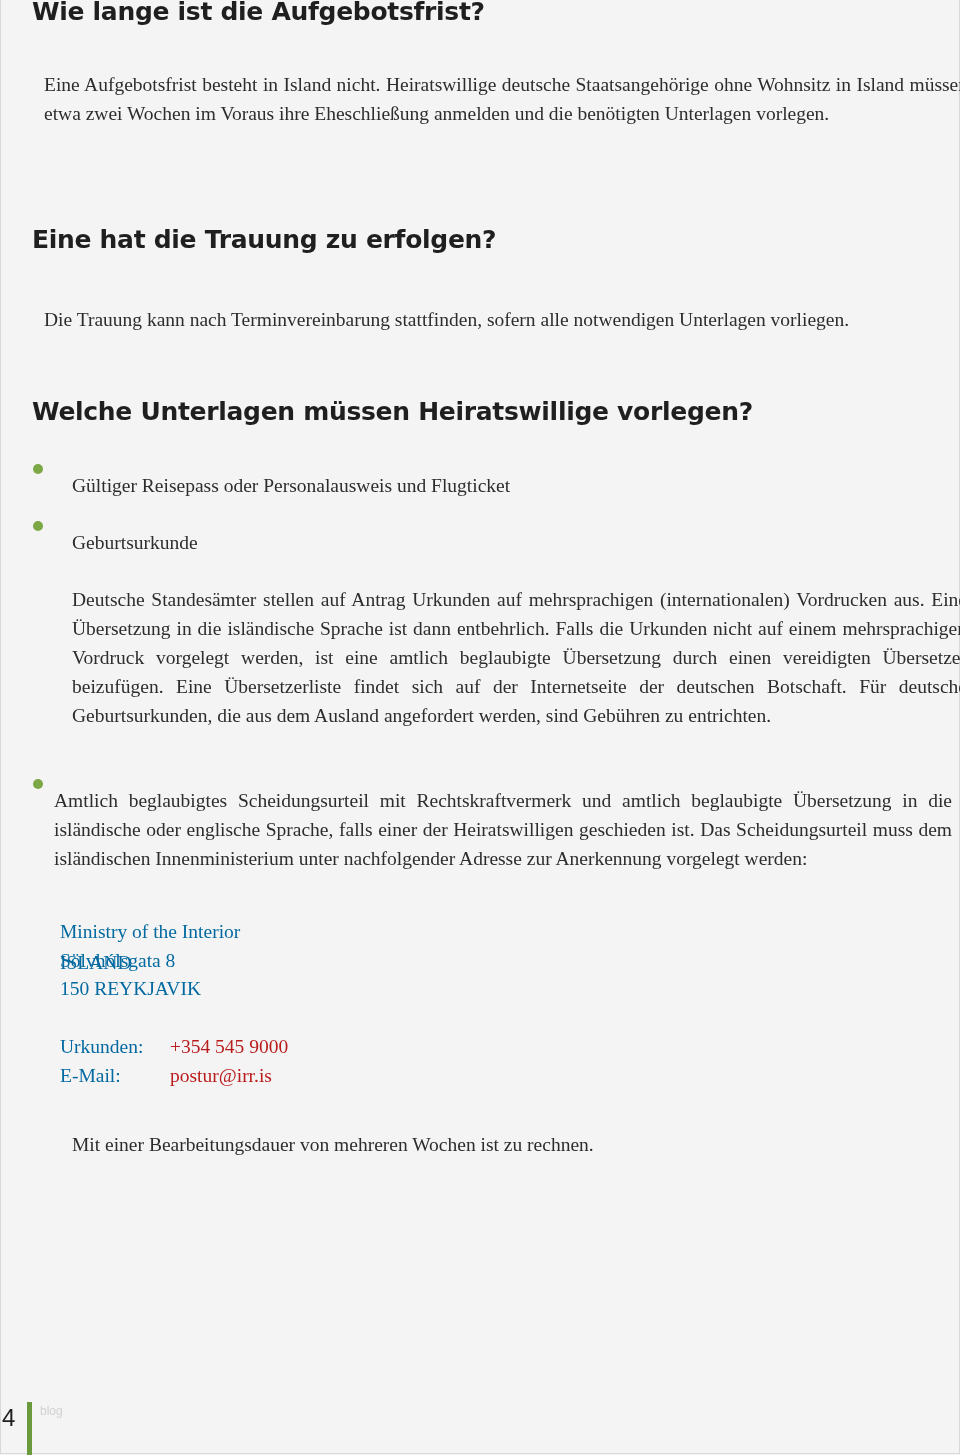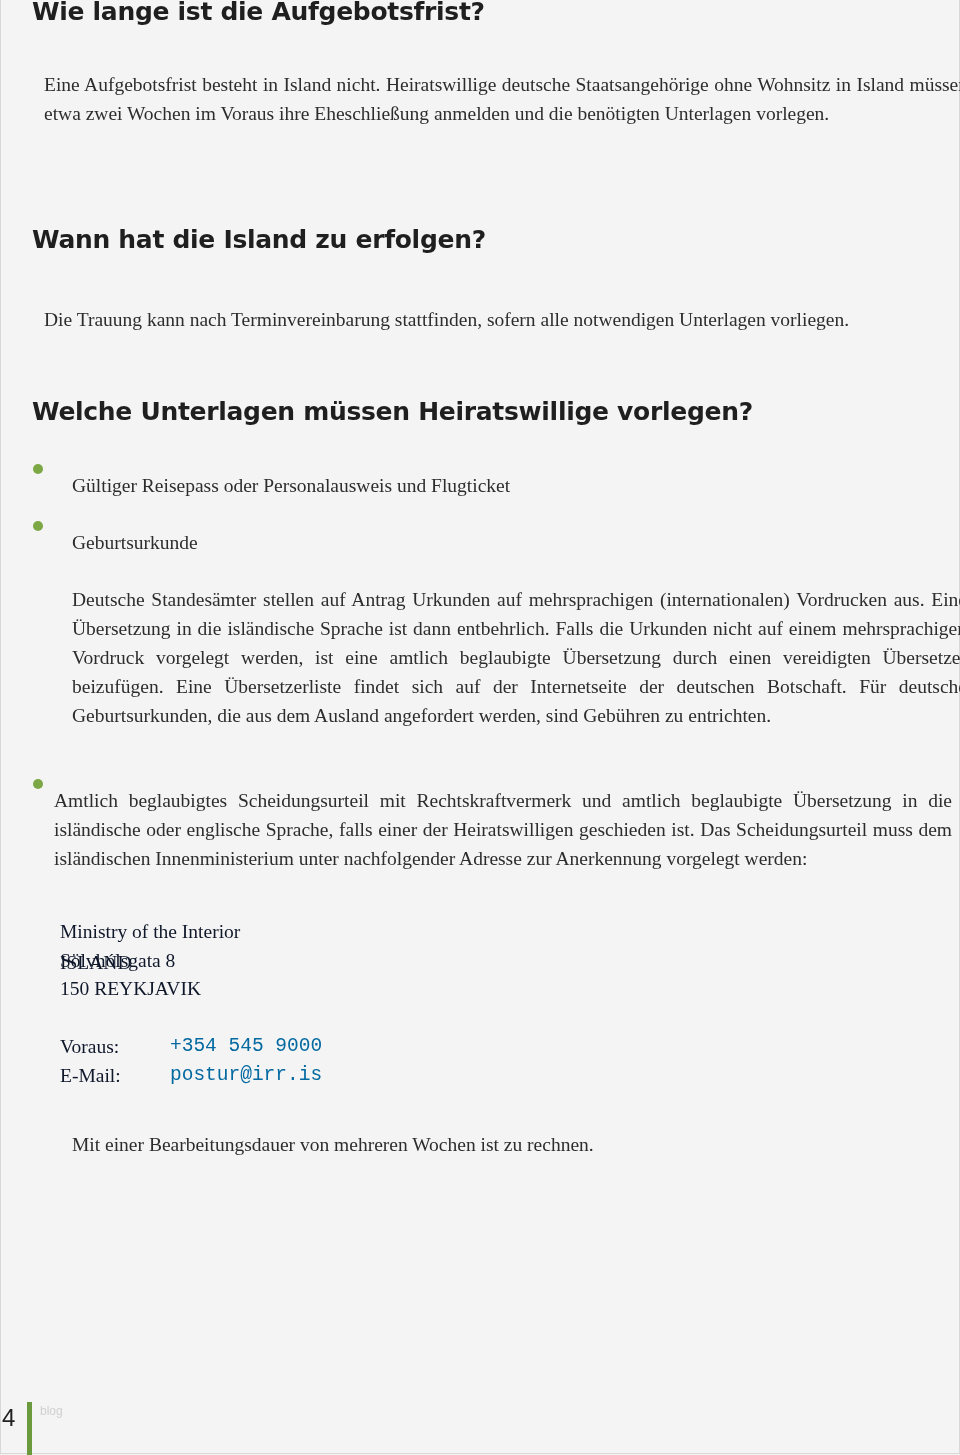--- a/index.html
+++ b/index.html
@@ -23,55 +23,55 @@
     position: absolute; left: 32px; width: 924px; margin: 12px;
     font-family: "Liberation Serif", "DejaVu Serif", serif;
     font-size: 19.5px; line-height: 29px; color: #2d2d2d;
     text-align: justify;
   }
   .bullet {
     position: absolute; left: 33px; width: 10px; height: 10px; border-radius: 50%;
     background: #7ba844;
   }
   .indent { left: 60px; width: 895px; }
-  .addr-line { position: absolute; left: 60px; font-family: "Liberation Serif", serif; font-size: 19.5px; line-height: 29px; color: #0f172a; }
-  .addr-val { position: absolute; left: 170px; font-family: Liberation Mono, monospace; font-size: 19.5px; line-height: 29px; color: #0369a1; }
+  .addr-line { position: absolute; left: 60px; font-family: "Liberation Serif", serif; font-size: 19.5px; line-height: 29px; color: #0369a1; }
+  .addr-val { position: absolute; left: 170px; font-family: Liberation Serif, serif; font-size: 19.5px; line-height: 29px; color: #b91c1c; }
   .page-num { position: absolute; left: 2px; top: 1404px; font-family: "Liberation Sans", sans-serif; font-size: 24px; color: #222; }
   .green-bar { position: absolute; left: 27px; top: 1402px; width: 5px; height: 53px; background: #6b9a3c; }
   .footer-label { position: absolute; left: 40px; top: 1404px; font-family: "Liberation Sans", sans-serif; font-size: 12px; color: #d0d0d0; }
 </style>
 </head>
 <body>
 
 <div class="page-border"></div>
 
 <h2 style="top:-3px">Wie lange ist die Aufgebotsfrist?</h2>
 <p class="p" style="top:58px">Eine Aufgebotsfrist besteht in Island nicht. Heiratswillige deutsche Staatsangehörige ohne Wohnsitz in Island müssen etwa zwei Wochen im Voraus ihre Eheschließung anmelden und die benötigten Unterlagen vorlegen.</p>
 
-<h2 style="top:225px">Wann hat die Island zu erfolgen?</h2>
+<h2 style="top:225px">Eine hat die Trauung zu erfolgen?</h2>
 <p class="p" style="top:293px">Die Trauung kann nach Terminvereinbarung stattfinden, sofern alle notwendigen Unterlagen vorliegen.</p>
 
 <h2 style="top:397px">Welche Unterlagen müssen Heiratswillige vorlegen?</h2>
 
 <div class="bullet" style="top:464px"></div>
 <p class="p indent" style="top:459px">Gültiger Reisepass oder Personalausweis und Flugticket</p>
 
 <div class="bullet" style="top:521px"></div>
 <p class="p indent" style="top:516px">Geburtsurkunde</p>
 <p class="p indent" style="top:573px">Deutsche Standesämter stellen auf Antrag Urkunden auf mehrsprachigen (internationalen) Vordrucken aus. Eine Übersetzung in die isländische Sprache ist dann entbehrlich. Falls die Urkunden nicht auf einem mehrsprachigen Vordruck vorgelegt werden, ist eine amtlich beglaubigte Übersetzung durch einen vereidigten Übersetzer beizufügen. Eine Übersetzerliste findet sich auf der Internetseite der deutschen Botschaft. Für deutsche Geburtsurkunden, die aus dem Ausland angefordert werden, sind Gebühren zu entrichten.</p>
 
 <div class="bullet" style="top:779px"></div>
 <p class="p indent" style="top:774px; left:42px; width:898px">Amtlich beglaubigtes Scheidungsurteil mit Rechtskraftvermerk und amtlich beglaubigte Übersetzung in die isländische oder englische Sprache, falls einer der Heiratswilligen geschieden ist. Das Scheidungsurteil muss dem isländischen Innenministerium unter nachfolgender Adresse zur Anerkennung vorgelegt werden:</p>
 
 <div>
   <div class="addr-line" style="top:917px">Ministry of the Interior</div>
   <div class="addr-line" style="top:946px">Sölvhólsgata 8</div>
   <div class="addr-line" style="top:974px">150 REYKJAVIK</div>
   <div class="addr-line" style="top:948px">ISLAND</div>
-  <div class="addr-line" style="top:1032px">Voraus:</div>
+  <div class="addr-line" style="top:1032px">Urkunden:</div>
   <div class="addr-val" style="top:1032px">+354 545 9000</div>
   <div class="addr-line" style="top:1061px">E-Mail:</div>
   <div class="addr-val" style="top:1061px">postur@irr.is</div>
 </div>
 
 <p class="p indent" style="top:1118px">Mit einer Bearbeitungsdauer von mehreren Wochen ist zu rechnen.</p>
 
 <div class="page-num">4</div>
 <div class="green-bar"></div>
 <div class="footer-label">blog</div>

